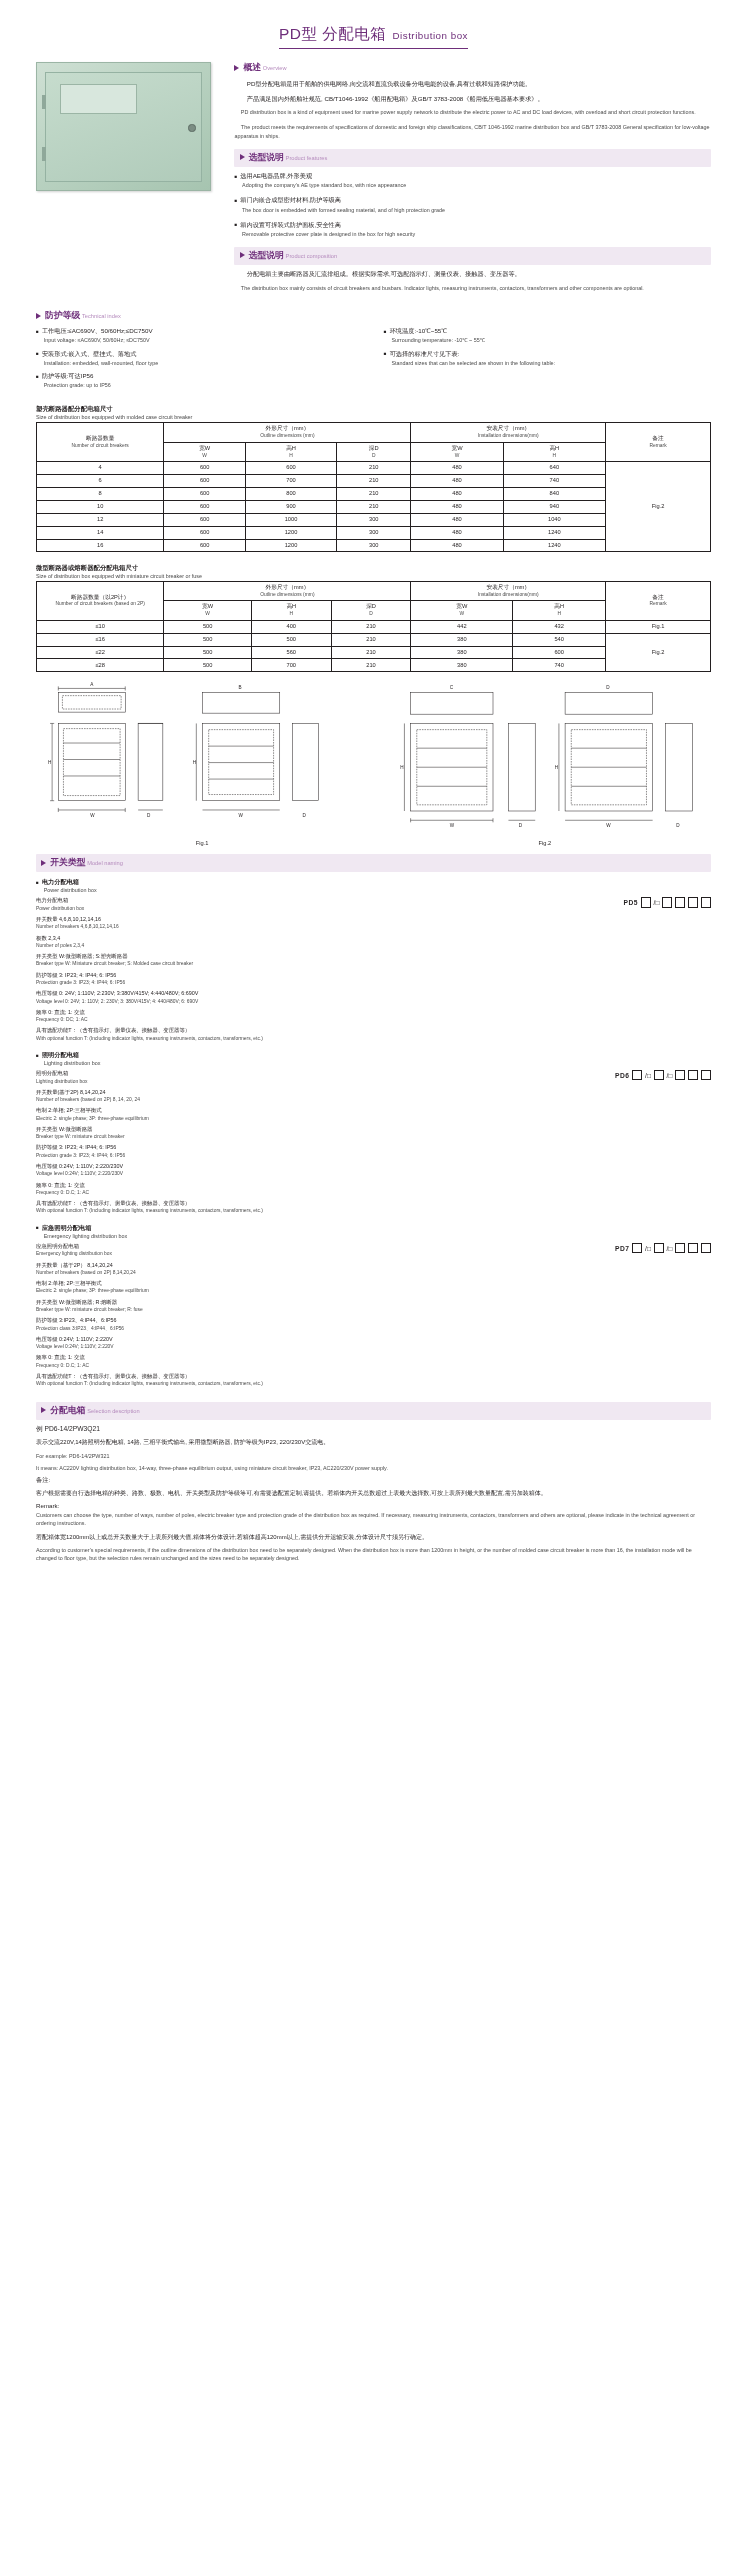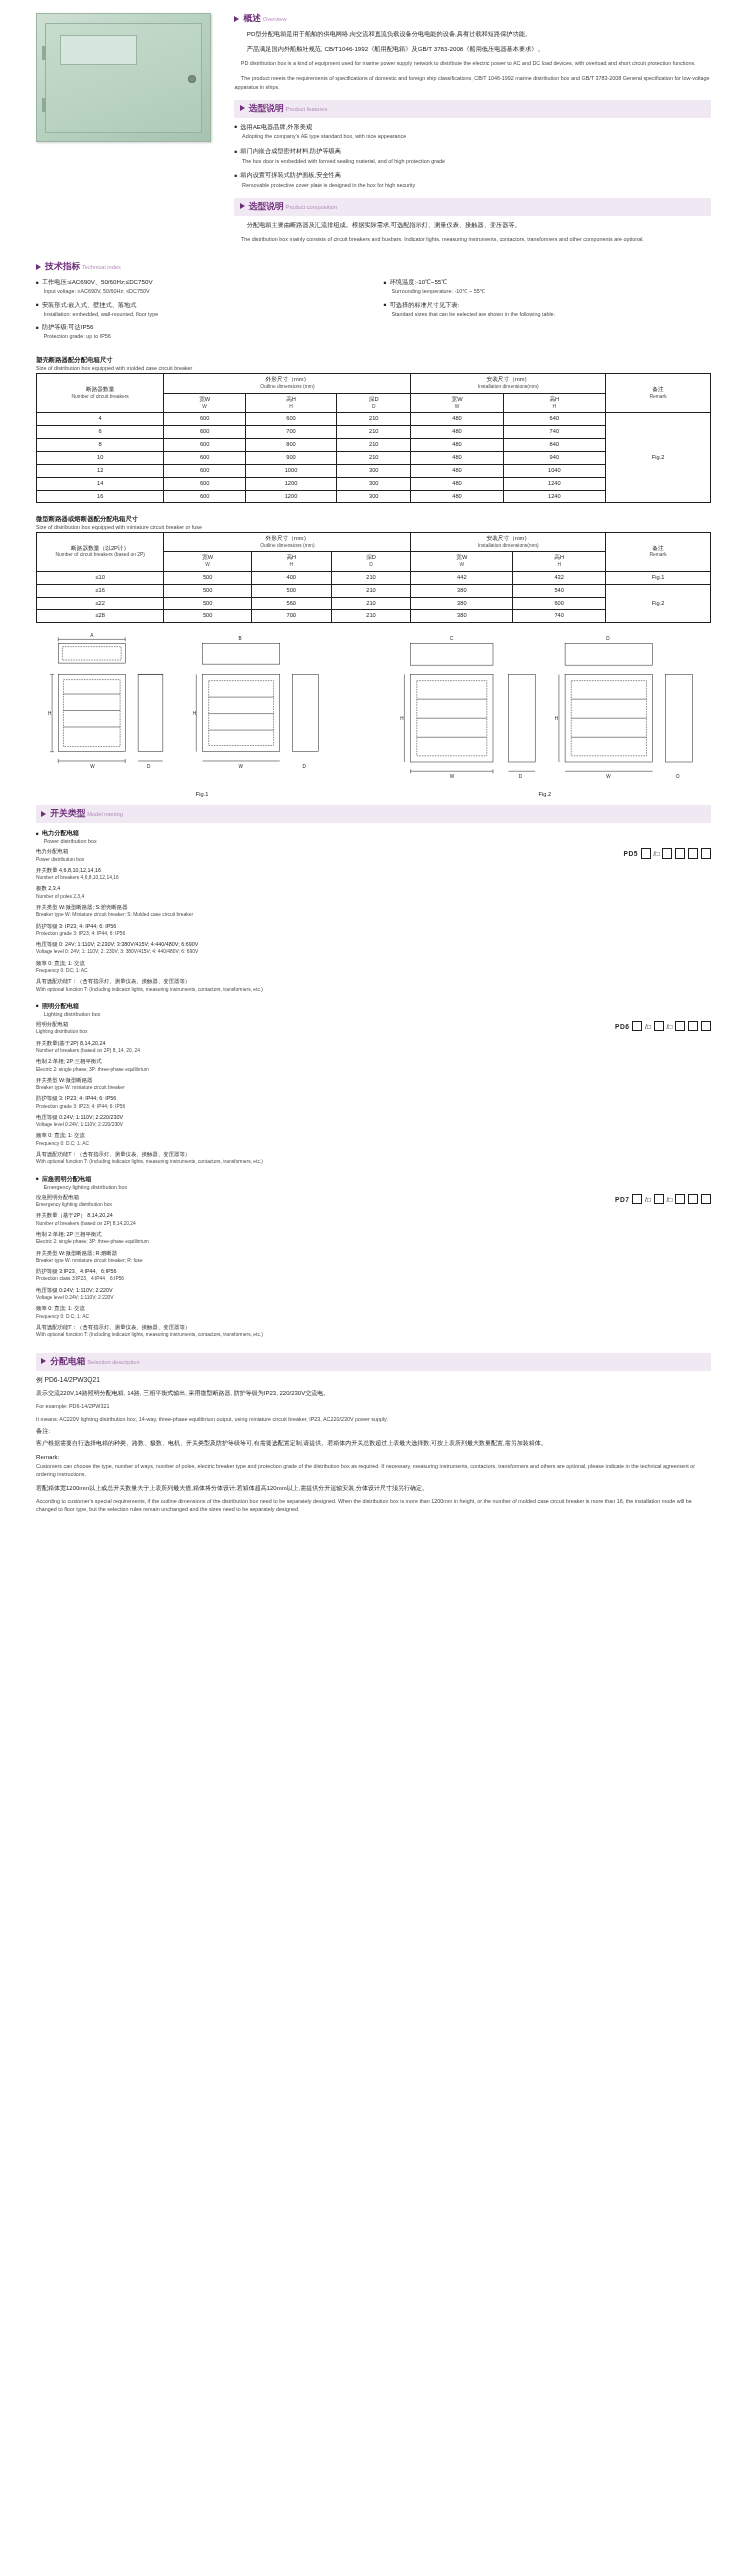--- a/index.html
+++ b/index.html
@@ -131,20 +131,25 @@
   .sel-body .lbl { font-size:6.2px; margin-bottom:2.1px; }
   .sel-body .big { font-size:6.7px; margin-bottom:3.1px; }
   .sel-body p { margin:0 0 4.1px 0; line-height:1.7; font-size:6px; }
   .sel-body p.en { font-size:5.4px; color:#4a4a4a; line-height:1.55; }
 </style>
 </head>
 <body>
 
 <div class="page">
 
+  <div class="doc-title">
+    <div class="cn">
+      <span>PD型 分配电箱</span><span class="en">Distribution box</span>
+    </div>
+  </div>
 
   <div class="top-area">
 
     <div class="left-col">
       <div class="photo">
         <div class="door"></div>
         <div class="plate"></div>
         <div class="lock"></div>
         <div class="hinge1"></div>
         <div class="hinge2"></div>
@@ -196,21 +201,21 @@
       </div>
       <p class="cnp">分配电箱主要由断路器及汇流排组成。根据实际需求,可选配指示灯、测量仪表、接触器、变压器等。</p>
       <p class="enp">The distribution box mainly consists of circuit breakers and busbars. Indicator lights, measuring instruments, contactors, transformers and other components are optional.</p>
     </div>
   </div>
 
   <div class="tech-box">
     <div class="sec-head">
       <span class="tri"></span>
       <span class="txt">
-        <span class="cn">技术指标</span>
+        <span class="cn">防护等级</span>
         <span class="en">Technical index</span>
       </span>
     </div>
     <div class="tech-grid">
       <div class="tcol">
         <div class="titem">
           <span class="cn">工作电压:≤AC690V、50/60Hz;≤DC750V</span>
           <span class="en">Input voltage: ≤AC690V, 50/60Hz; ≤DC750V</span>
         </div>
         <div class="titem">

